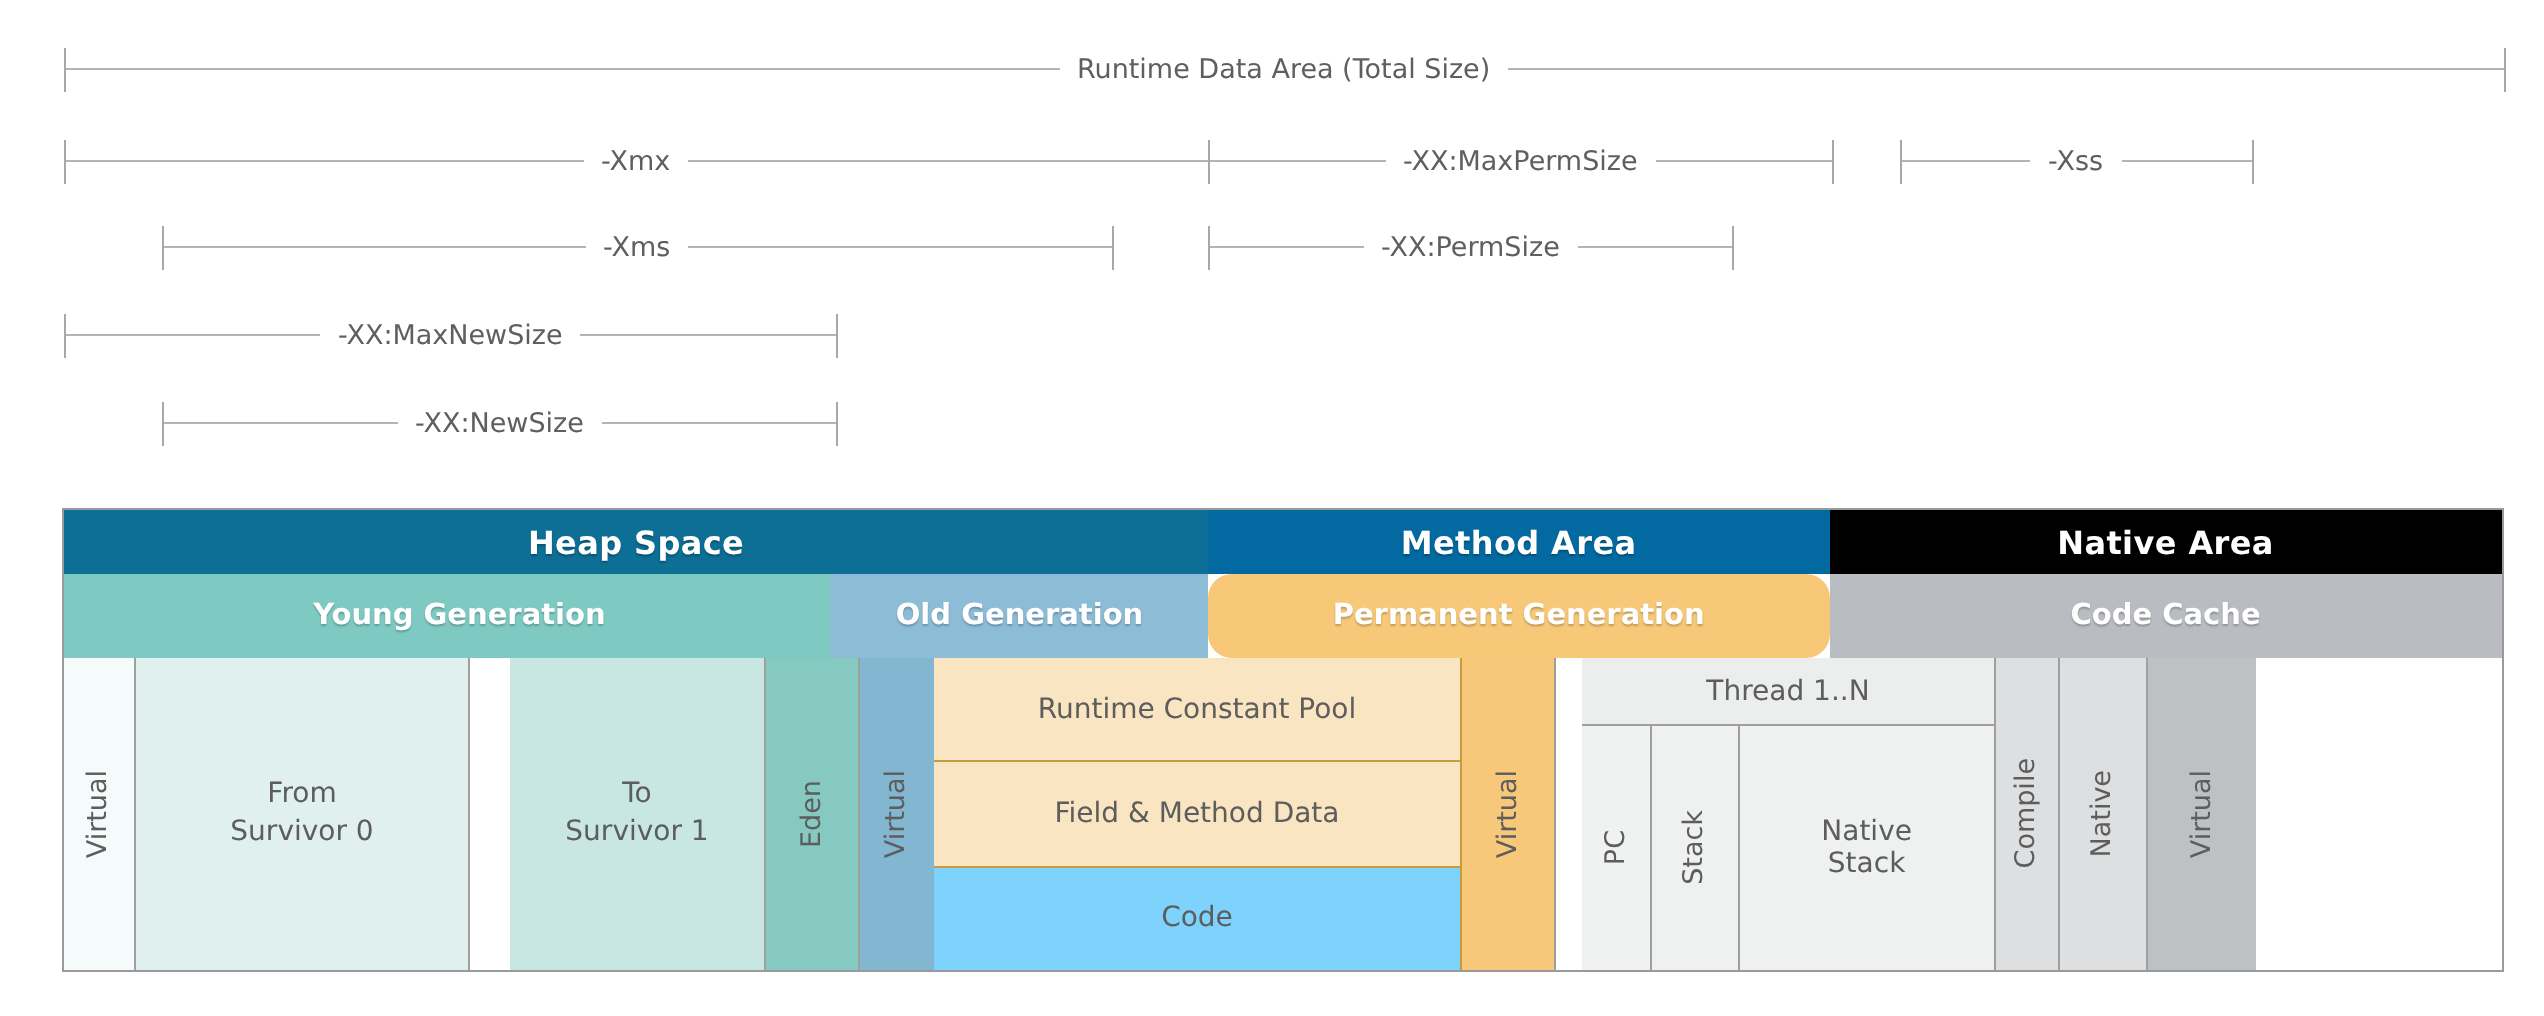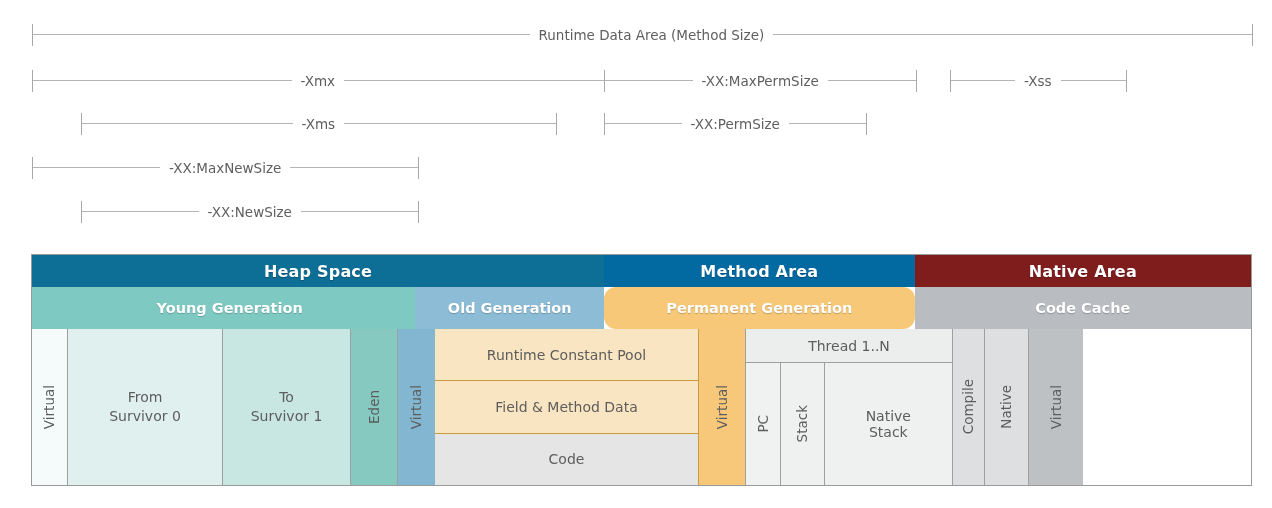--- a/index.html
+++ b/index.html
@@ -88,21 +88,21 @@
   .row2 > div:last-child{border-right:none;}
 </style>
 </head>
 <body>
 
 <div class="rulers" id="rulers">
     <div class="ruler" style="left: 0px; top: 22px; width: 1272px;">
       <div class="line" style="left: 32px; width: 1220px;"></div>
       <div class="cap" style="left: 32px;"></div>
       <div class="cap" style="left: 1252px;"></div>
-      <div class="rlabel" style="left: 529.5px; visibility: visible;">Runtime Data Area (Method Size)</div>
+      <div class="rlabel" style="left: 529.5px; visibility: visible;">Runtime Data Area (Total Size)</div>
     </div>
     <div class="ruler" style="left: 0px; top: 68px; width: 1272px;">
       <div class="line" style="left: 32px; width: 572px;"></div>
       <div class="cap" style="left: 32px;"></div>
       <div class="cap" style="left: 604px;"></div>
       <div class="rlabel" style="left: 291.5px; visibility: visible;">-Xmx</div>
     </div>
     <div class="ruler" style="left: 0px; top: 68px; width: 1272px;">
       <div class="line" style="left: 604px; width: 312px;"></div>
       <div class="cap" style="left: 604px;"></div>
@@ -139,61 +139,61 @@
       <div class="cap" style="left: 418px;"></div>
       <div class="rlabel" style="left: 198.5px; visibility: visible;">-XX:NewSize</div>
     </div>
   </div>
 
 <div class="chart">
 
   <div class="band h1" id="topBand">
       <div class="hcell" style="width: 573px; background: rgb(13, 110, 150);">Heap Space</div>
       <div class="hcell" style="width: 311px; background: #0369a1;">Method Area</div>
-      <div class="hcell" style="width: 337px; background: #7f1d1d;">Native Area</div>
+      <div class="hcell" style="width: 337px; background: #000000;">Native Area</div>
     </div>
   <div class="band h2" id="subBand">
       <div class="h2cell" style="width: 384px; background: rgb(126, 202, 195); padding-left: 12px;">Young Generation</div>
       <div class="h2cell" style="width: 189px; background: rgb(140, 188, 214);">Old Generation</div>
       <div class="h2cell" style="width: 311px; background: rgb(246, 200, 119); border-radius: 12px;">Permanent Generation</div>
       <div class="h2cell" style="width: 337px; background: rgb(185, 188, 192);">Code Cache</div>
     </div>
 
   <div class="band body">
 
     <div style="display:flex;" id="heapBody">
         <div class="cell" style="width: 36px; background: rgb(245, 251, 251);">
           <span class="vert">Virtual</span>
         </div>
-        <div class="cell" style="width: 155px; background: rgb(223, 240, 238);">
+        <div class="cell" style="width: 167px; background: rgb(223, 240, 238);">
           <span>From<br>Survivor 0</span>
         </div>
-        <div class="cell" style="width: 128px; background: rgb(200, 230, 226);">
+        <div class="cell" style="width: 128px; background: rgb(200, 230, 226); margin-left: 20px;">
           <span>To<br>Survivor 1</span>
         </div>
         <div class="cell" style="width: 47px; background: rgb(133, 201, 192);">
           <span class="vert">Eden</span>
         </div>
         <div class="cell" style="width: 37px; background: rgb(131, 183, 209);">
           <span class="vert">Virtual</span>
         </div>
       </div>
 
     <div style="display:flex;">
       <div class="stack" id="methodRows" style="width: 264px; border-right: 1px solid rgb(201, 154, 62);">
           <div class="sub" style="flex: 1 1 0%; background: rgb(250, 229, 194); border-bottom-color: rgb(201, 154, 62);">Runtime Constant Pool</div>
           <div class="sub" style="flex: 1 1 0%; background: rgb(250, 229, 194); border-bottom-color: rgb(201, 154, 62);">Field &amp; Method Data</div>
-          <div class="sub" style="flex: 1 1 0%; background: #e5e5e5; border-bottom-color: rgb(201, 154, 62);">Code</div>
+          <div class="sub" style="flex: 1 1 0%; background: #7dd3fc; border-bottom-color: rgb(201, 154, 62);">Code</div>
         </div>
       <div class="cell" id="methodVirtual" style="width: 47px; background: rgb(247, 200, 122); border-right: 1px solid rgb(159, 159, 159);">
         <span class="vert">Virtual</span>
       </div>
     </div>
 
-    <div style="display:flex;">
+    <div style="display:flex;margin-left:13px;">
       <div class="stack" id="threadGroup" style="width: 207px; border-right: 1px solid rgb(159, 159, 159);">
         <div class="sub" style="height: 34px; background: rgb(236, 237, 237); border-bottom-color: rgb(159, 159, 159);">Thread 1..N</div>
         <div class="row2" id="threadCols">
             <div style="width: 35px; background: rgb(240, 241, 241);">
               <span class="vert">PC</span>
             </div>
             <div style="width: 44px; background: rgb(239, 240, 240);">
               <span class="vert">Stack</span>
             </div>
             <div style="width: 128px; background: rgb(239, 240, 240);">

